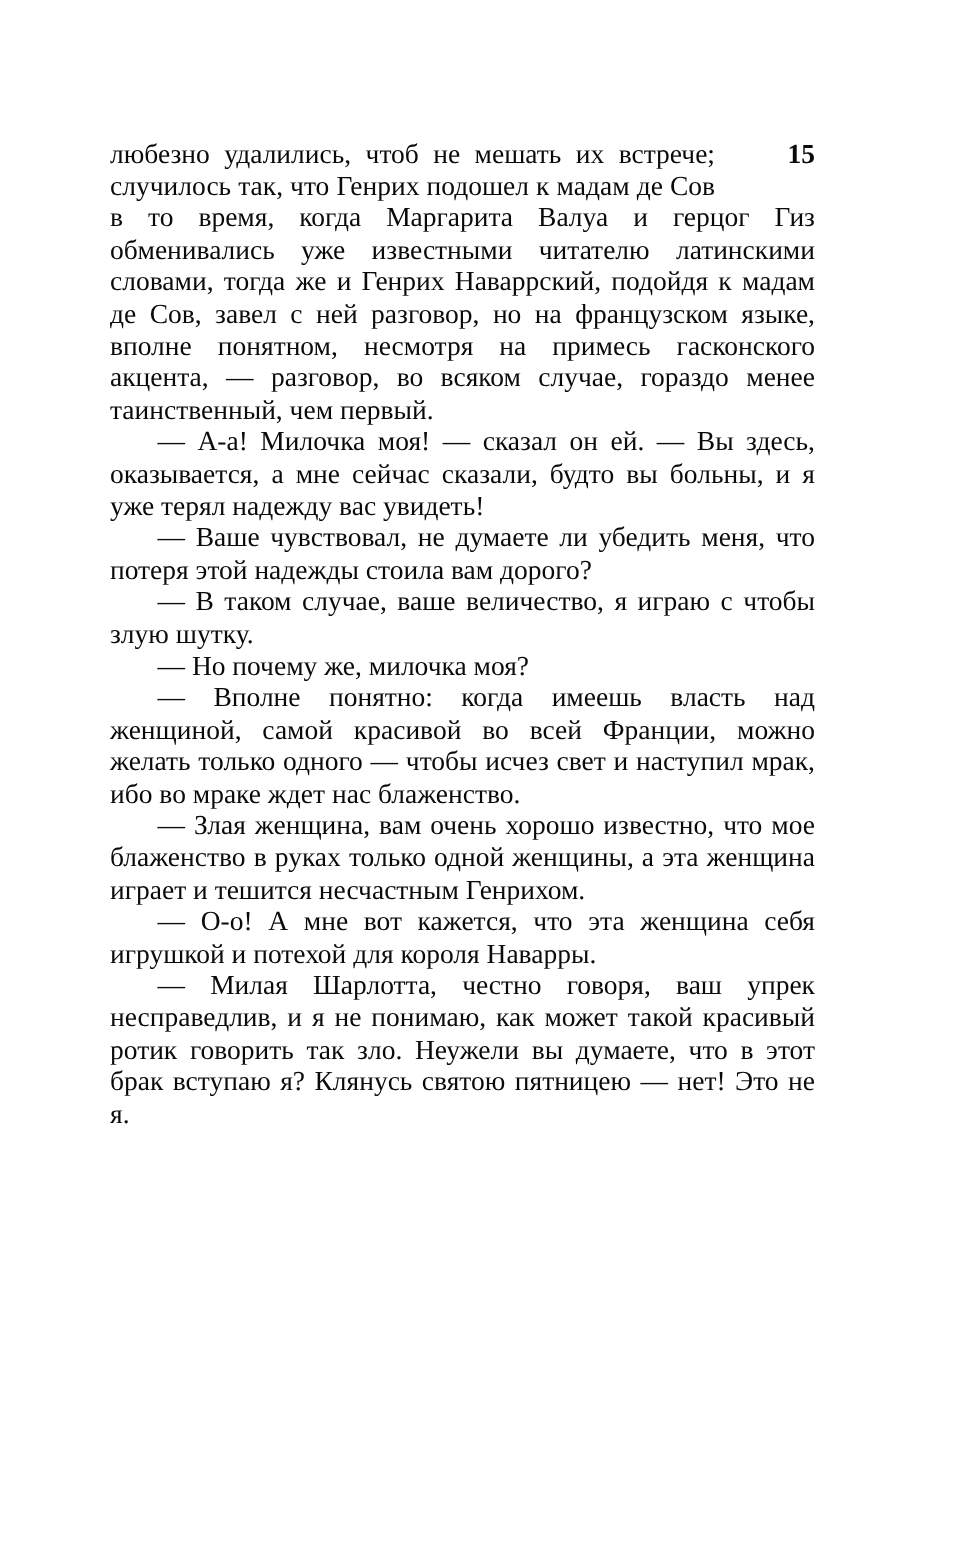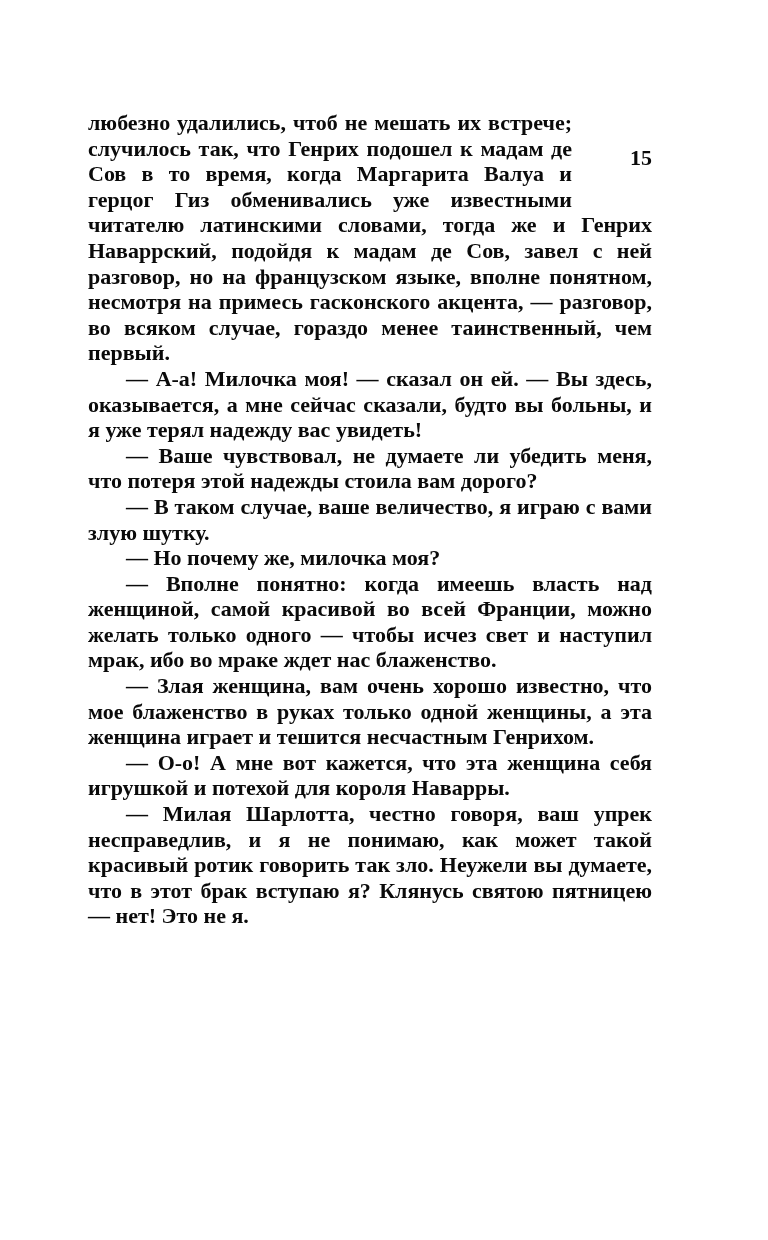--- a/index.html
+++ b/index.html
@@ -25,47 +25,45 @@
     line-height: 25.6px;
   }
   .pagenum-float {
     float: right;
     width: 80px;
     height: 50px;
     text-align: right;
     font-weight: bold;
     font-size: 22px;
     line-height: 25.6px;
-    margin-top: 35px;
   }
   .para {
     margin: 0;
     padding: 0;
     text-align: justify;
     hyphens: auto;
-    font-weight: bold;
     -webkit-hyphens: auto;
   }
   .para.indent {
     text-indent: 38px;
   }
 </style>
 </head>
 <body>
 
 <div class="page">
   <div class="text-block">
     <div class="pagenum-float">
       <span>15</span>
     </div>
     <div id="paragraphs">
         <p class="para" lang="ru">любезно удалились, чтоб не мешать их встрече; случилось так, что Генрих подошел к мадам де Сов в то время, когда Маргарита Валуа и герцог Гиз обменивались уже известными читателю латинскими словами, тогда же и Генрих Наваррский, подойдя к мадам де Сов, завел с ней разговор, но на французском языке, вполне понятном, несмотря на примесь гасконского акцента, — разговор, во всяком случае, гораздо менее таинственный, чем первый.</p>
         <p class="para indent" lang="ru">— А-а! Милочка моя! — сказал он ей. — Вы здесь, оказывается, а мне сейчас сказали, будто вы больны, и я уже терял надежду вас увидеть!</p>
         <p class="para indent" lang="ru">— Ваше чувствовал, не думаете ли убедить меня, что потеря этой надежды стоила вам дорого?</p>
-        <p class="para indent" lang="ru">— В таком случае, ваше величество, я играю с вами злую шутку.</p>
+        <p class="para indent" lang="ru">— В таком случае, ваше величество, я играю с чтобы злую шутку.</p>
         <p class="para indent" lang="ru">— Но почему же, милочка моя?</p>
         <p class="para indent" lang="ru">— Вполне понятно: когда имеешь власть над женщиной, самой красивой во всей Франции, можно желать только одного — чтобы исчез свет и наступил мрак, ибо во мраке ждет нас блаженство.</p>
         <p class="para indent" lang="ru">— Злая женщина, вам очень хорошо известно, что мое блаженство в руках только одной женщины, а эта женщина играет и тешится несчастным Генрихом.</p>
         <p class="para indent" lang="ru">— О-о! А мне вот кажется, что эта женщина себя игрушкой и потехой для короля Наварры.</p>
         <p class="para indent" lang="ru">— Милая Шарлотта, честно говоря, ваш упрек несправедлив, и я не понимаю, как может такой красивый ротик говорить так зло. Неужели вы думаете, что в этот брак вступаю я? Клянусь святою пятницею — нет! Это не я.</p>
       </div>
   </div>
 </div>
 
 </body></html>

